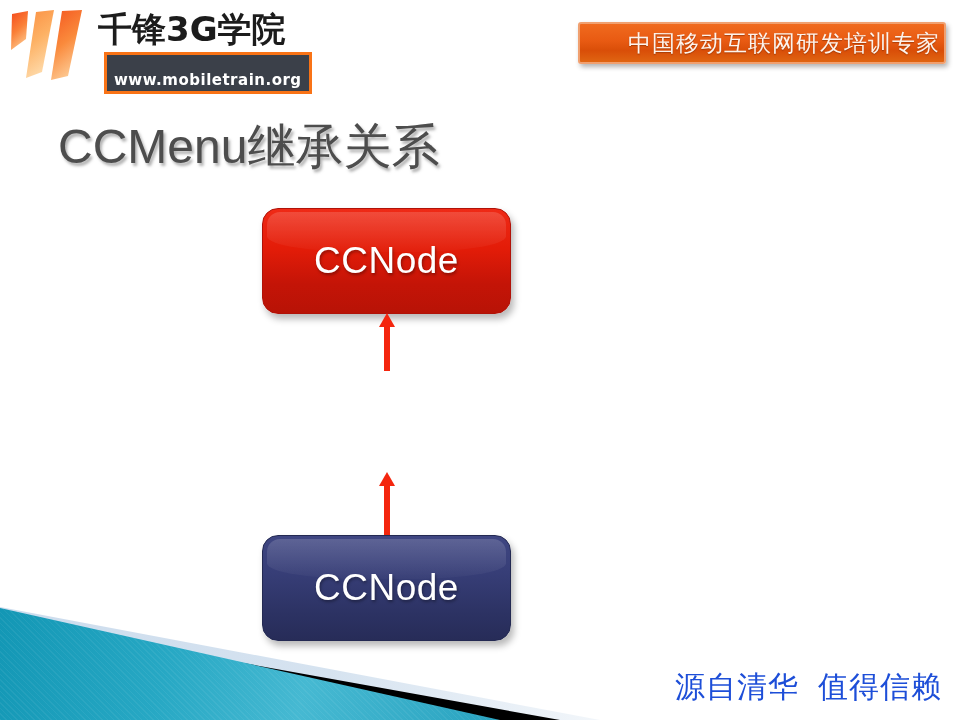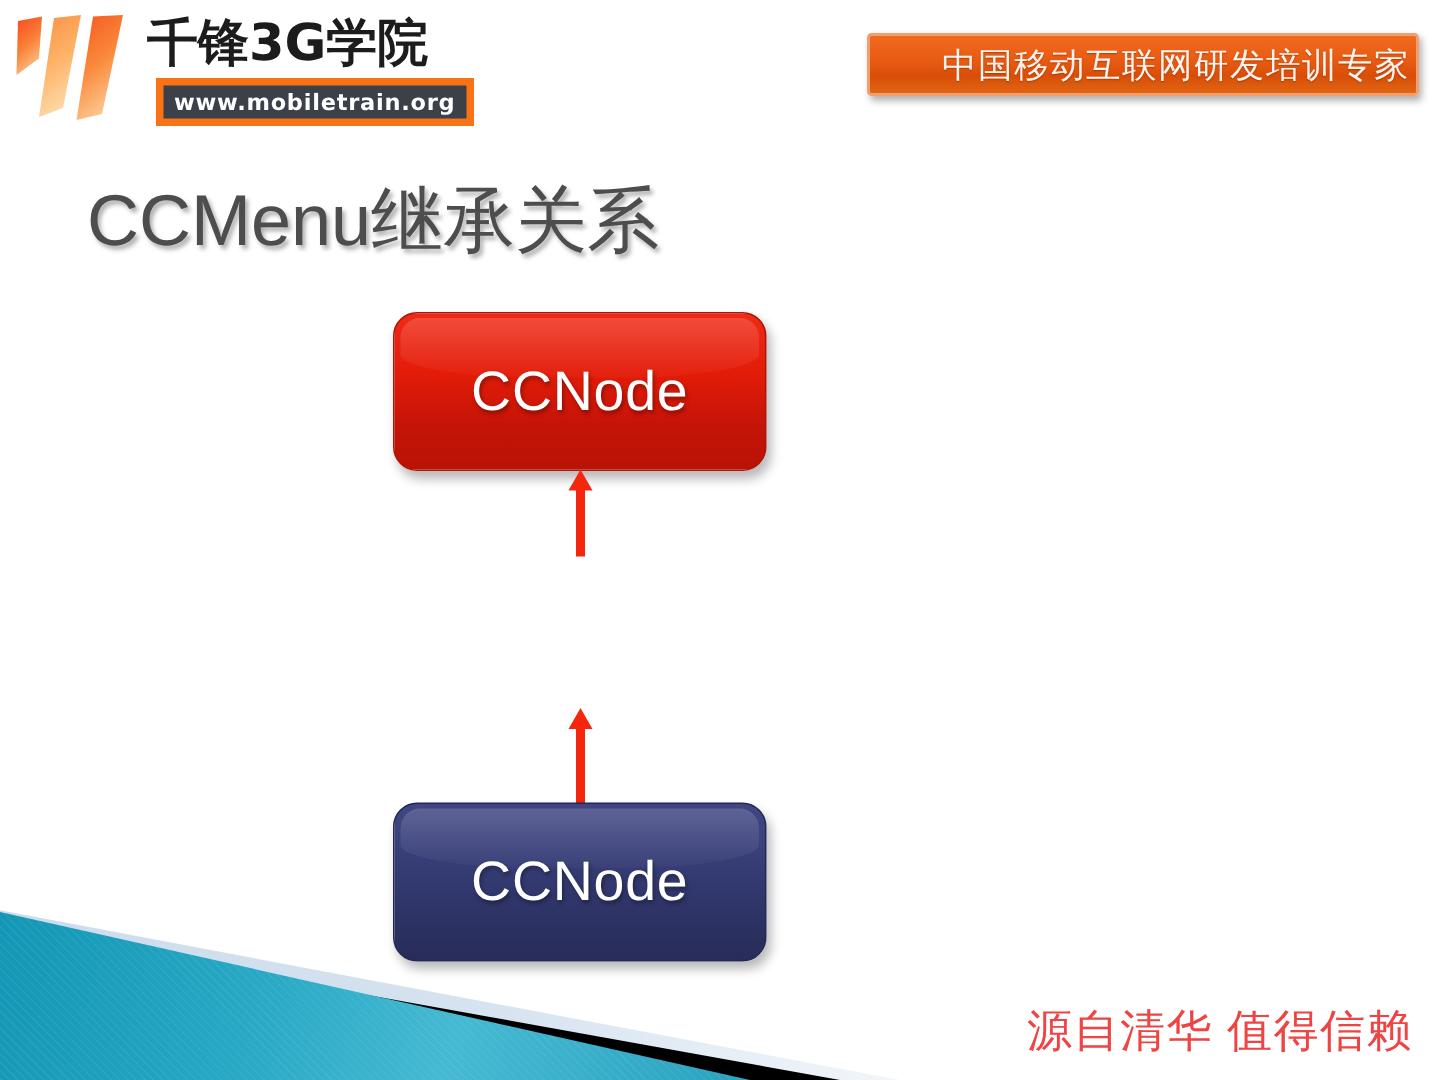--- a/index.html
+++ b/index.html
@@ -48,22 +48,22 @@
     color: #1c1c1c;
     letter-spacing: 0px;
     line-height: 42px;
     white-space: nowrap;
   }
   #logo-url-bar {
     position: absolute;
     left: 104px;
     top: 52px;
     background: #3b4049;
-    border: 5px solid #f97316;
-    padding: 2px 7px 2px 7px;
+    border: 3px solid #f97316;
+    padding: 16px 7px 2px 7px;
   }
   #logo-url-text {
     font-family: "DejaVu Sans", "Liberation Sans", sans-serif;
     font-size: 15px;
     font-weight: bold;
     color: #ffffff;
     letter-spacing: 0.5px;
     line-height: 18px;
     white-space: nowrap;
   }
@@ -240,23 +240,23 @@
     );
     clip-path: polygon(0% 20%, 100% 100%, 0% 100%);
     pointer-events: none;
   }
 
   
   #footer-text {
     position: absolute;
     right: 18px;
     bottom: 12px;
-    font-family: Liberation Sans, sans-serif;
+    font-family: Liberation Mono, monospace;
     font-size: 30px;
-    color: #ef4444;
+    color: #1d4ed8;
     letter-spacing: 1px;
     white-space: nowrap;
   }
 </style>
 </head>
 <body>
 
 <div id="slide">
 
   <div id="logo">

